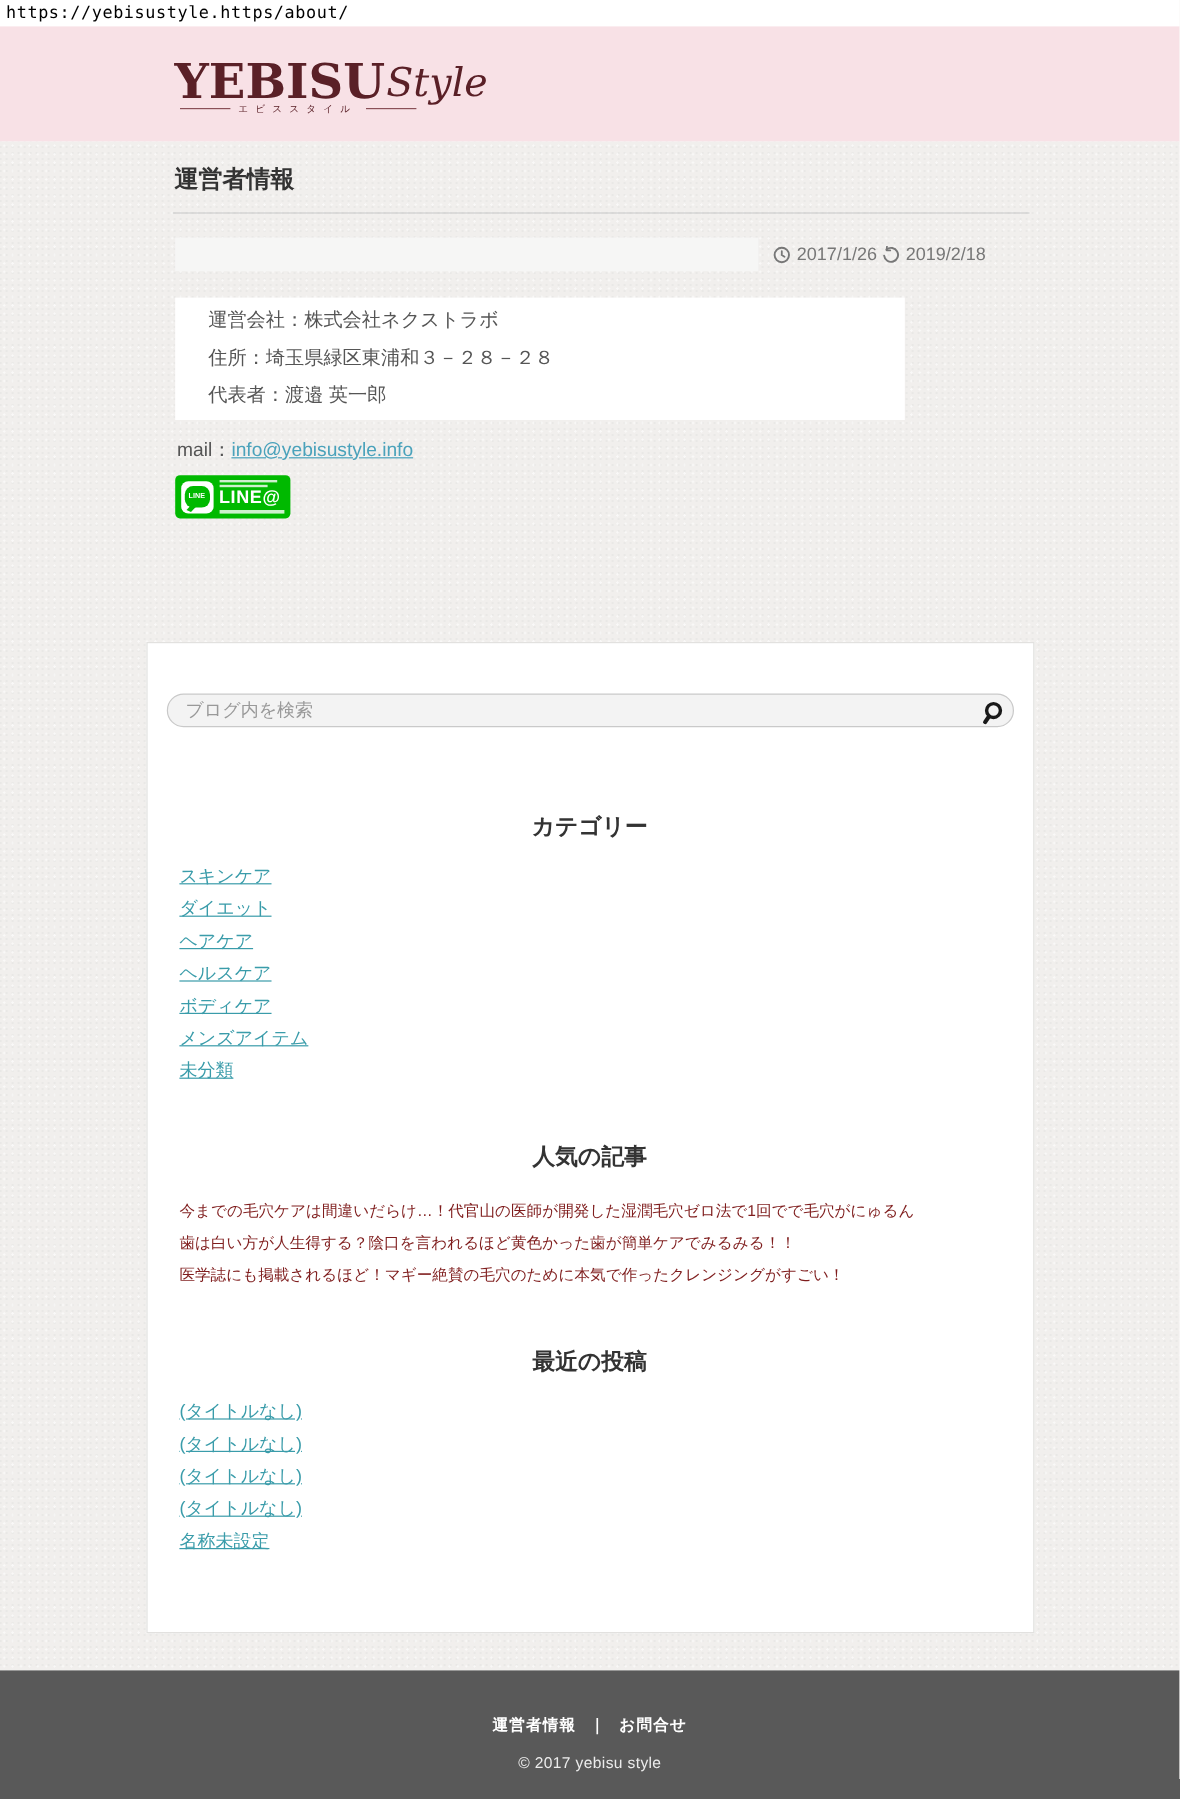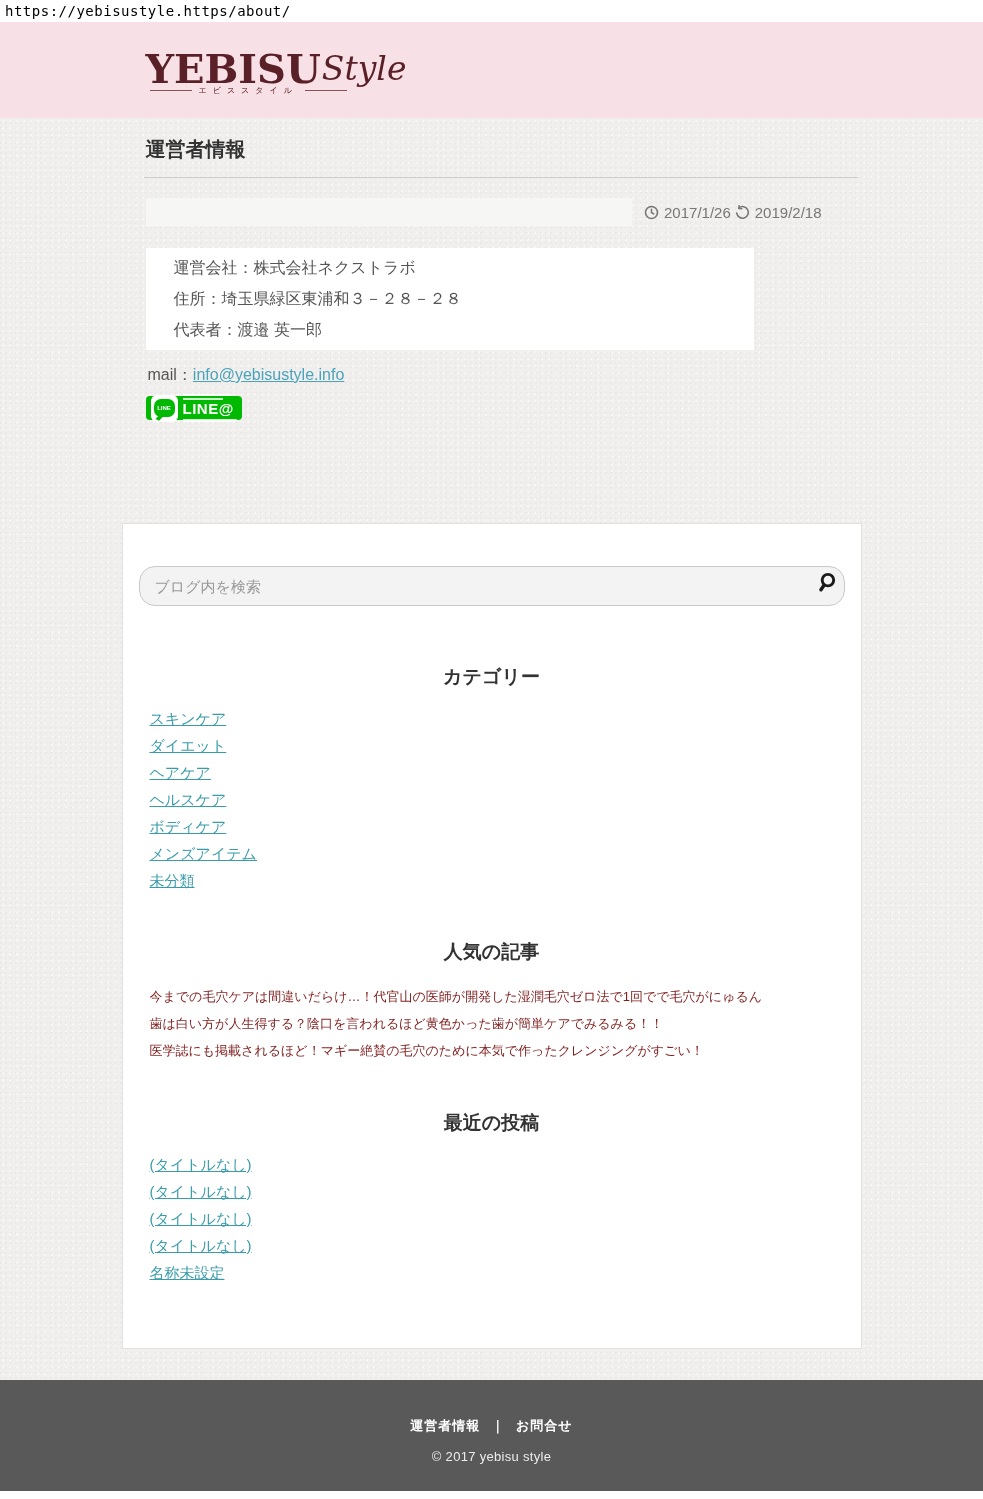--- a/index.html
+++ b/index.html
@@ -39,39 +39,39 @@
 
   
   .info-box { background: #fff; margin: 22px 0 0 24px; width: 608px; padding: 12px 28px; color: #555; font-size: 16px; }
   .info-box p { margin: 0 0 15px; line-height: 16px; }
   .info-box p:last-child { margin-bottom: 0; }
 
   .mail-row { margin: 15px 0 0 26px; font-size: 16px; color: #555; }
   .mail-row a { color: #4aa2bb; text-decoration: underline; }
 
   
-  .line-badge { margin: 10px 0 0 24px; width: 96px; height: 24px; background: #00b900; border-radius: 4px;
+  .line-badge { margin: 10px 0 0 24px; width: 96px; height: 36px; background: #00b900; border-radius: 4px;
                 display: flex; align-items: center; padding: 3px 5px; gap: 5px; cursor: pointer; }
   .line-app-icon { width: 27px; height: 27px; background: #fff; border-radius: 6px; flex: none;
                    display: flex; align-items: center; justify-content: center; position: relative; }
   .line-bubble { width: 21px; height: 18px; background: #00b900; border-radius: 7px; color: #fff;
                  font-size: 6px; font-weight: bold; display: flex; align-items: center; justify-content: center;
                  position: relative; }
   .line-bubble::after { content:""; position: absolute; left: 3px; bottom: -3px; width: 5px; height: 5px;
                         background: #00b900; transform: skewX(-30deg) rotate(20deg); }
   .line-text { display: flex; flex-direction: column; align-items: flex-start; }
   .line-fineprint { width: 48px; height: 2px; background: rgba(255,255,255,.8); margin: 1px 0; }
   .line-fineprint.short { width: 40px; }
   .line-at { color: #fff; font-weight: bold; font-size: 15px; letter-spacing: .5px; line-height: 16px; }
   .line-fineprint.bottom { width: 54px; height: 3px; margin-top: 2px; }
 
   
   .sidebar-card { margin-top: 103px; background: #fff; border: 1px solid #e2e1df; width: 740px; padding: 42px 15px 57px; }
   .search-form { position: relative; margin: 0 1px; height: 32px; }
-  .search-input { width: 100%; height: 40px; border-radius: 16px; border: 1px solid #c9c9c9; background: #f3f3f3;
+  .search-input { width: 100%; height: 28px; border-radius: 16px; border: 1px solid #c9c9c9; background: #f3f3f3;
                   padding: 0 42px 0 15px; font-size: 15px; color: #333; outline: none;
                   font-family: "Liberation Sans", sans-serif; }
   .search-input::placeholder { color: #999; }
   .search-btn { position: absolute; right: 5px; top: 3px; width: 27px; height: 27px; border: 0; background: transparent;
                 padding: 0; cursor: pointer; display: flex; align-items: center; justify-content: center; }
 
   .widget-title { font-size: 19px; font-weight: bold; color: #333; text-align: center; }
   .widget-title.categories { margin-top: 66px; }
   .widget-title.popular { margin-top: 50px; }
   .widget-title.recent { margin-top: 46px; }

